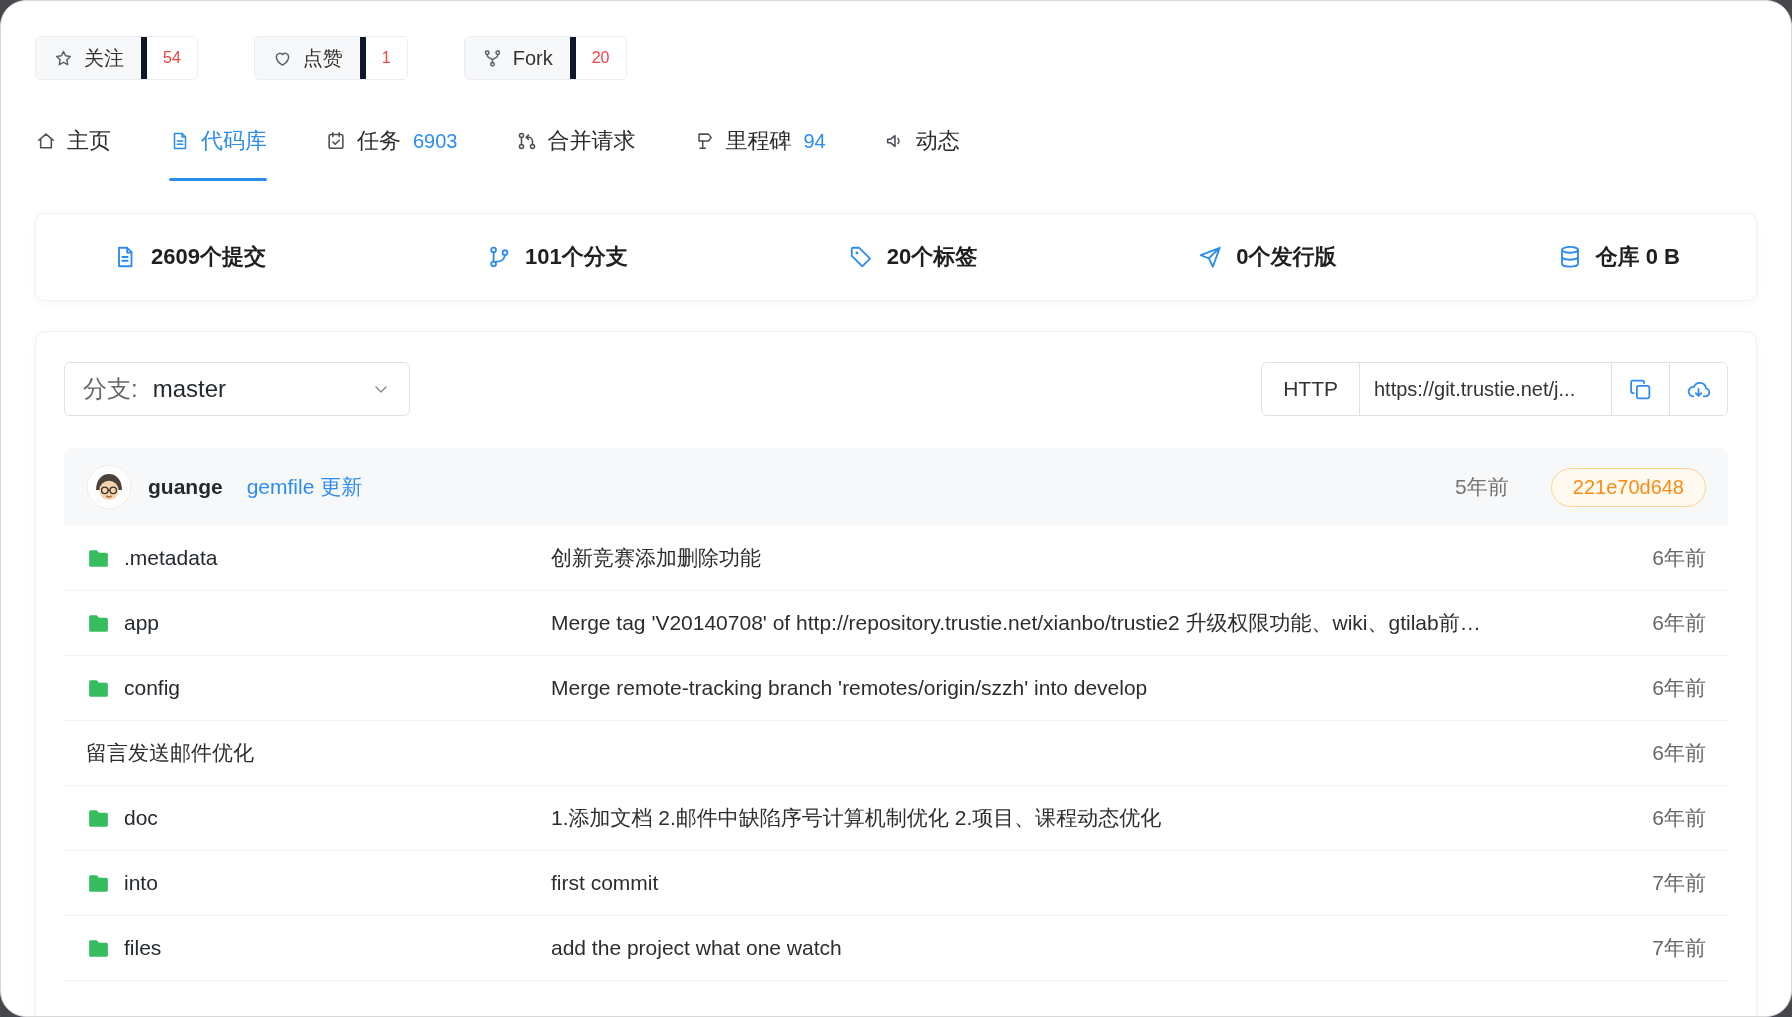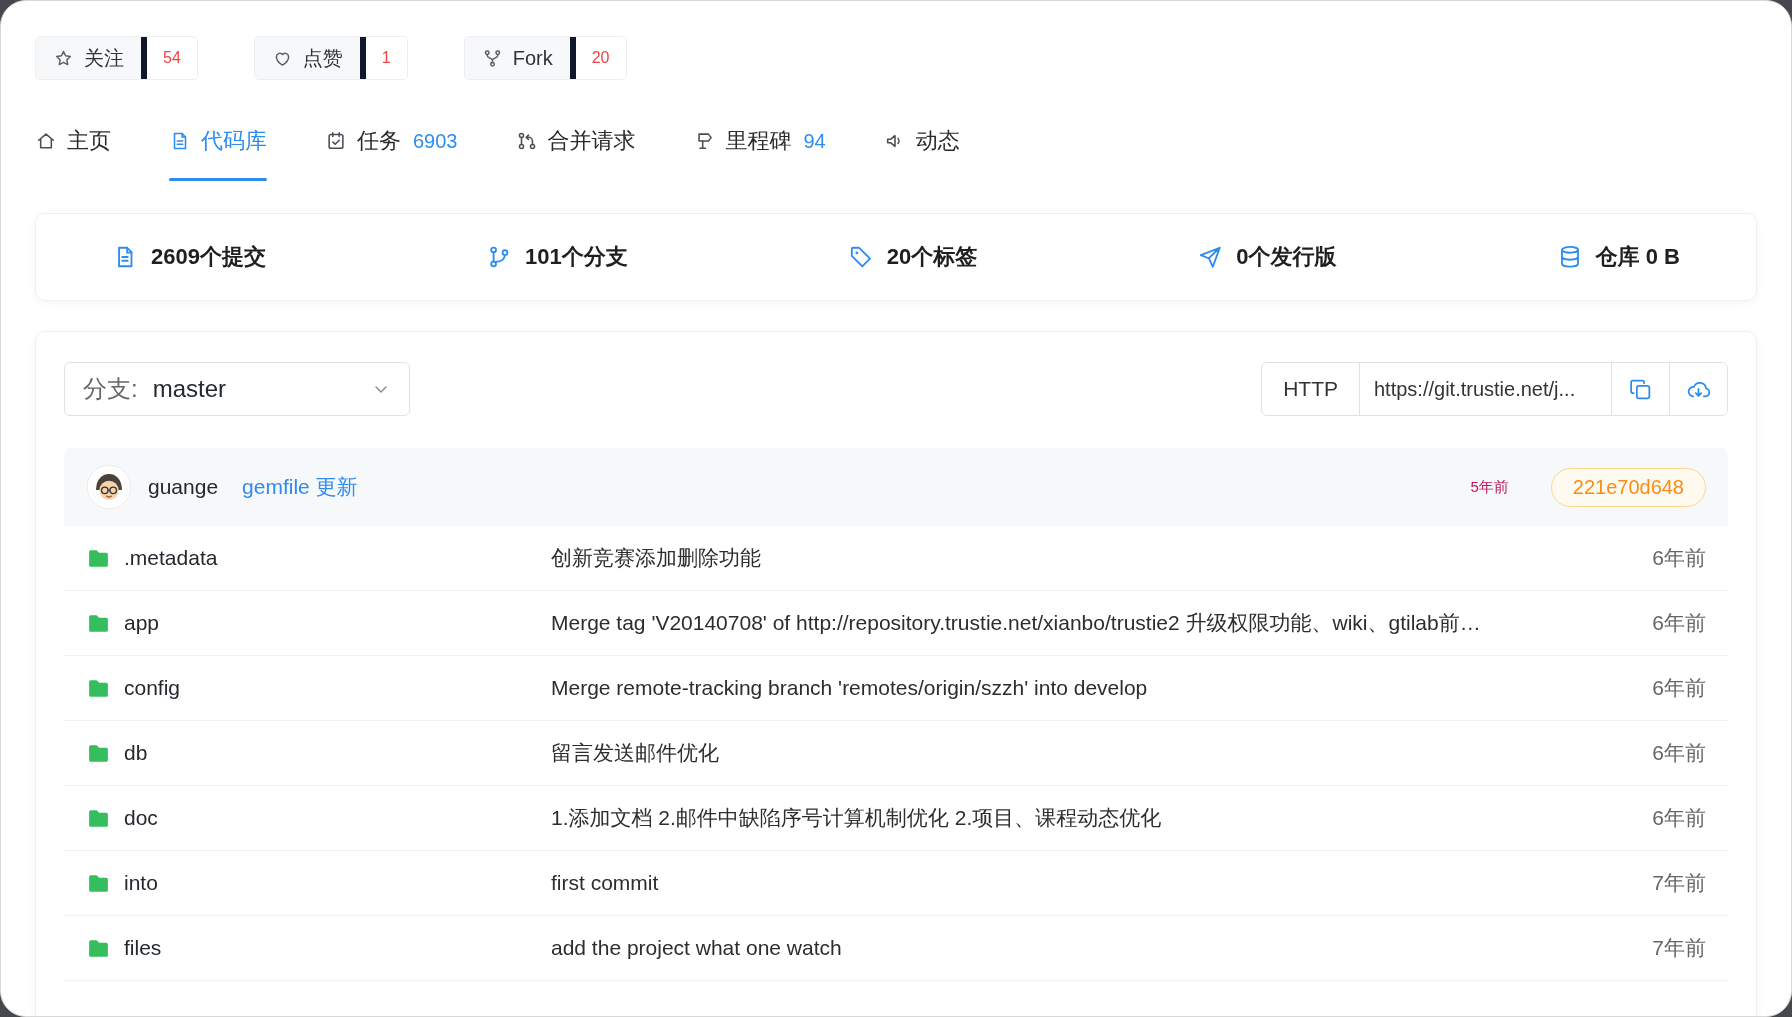--- a/index.html
+++ b/index.html
@@ -69,23 +69,23 @@
   .clone-url{width:252px;border:none;border-left:1px solid #dfe1e6;padding:0 14px;font-size:20px;color:#333;outline:none;font-family:inherit;background:#fff}
   .icon-btn{width:58px;display:flex;align-items:center;justify-content:center;border-left:1px solid #dfe1e6;color:var(--accent);cursor:pointer;background:#fff}
   .icon-btn svg{width:25px;height:25px}
   
   .commit-strip{
     margin:0 28px;background:#f7f8fa;border-radius:8px 8px 0 0;
     display:flex;align-items:center;gap:16px;height:78px;padding:0 22px;
   }
   .avatar{width:46px;height:46px;border-radius:50%;overflow:hidden;flex:none;cursor:pointer;background:#fff}
   .avatar svg{width:100%;height:100%;display:block}
-  .commit-author{font-size:21px;font-weight:400;color:#24292f;cursor:pointer}
+  .commit-author{font-size:21px;font-weight:700;color:#24292f;cursor:pointer}
   .commit-msg{font-size:21px;color:var(--accent);margin-left:8px;cursor:pointer}
-  .commit-time{margin-left:auto;color:#be185d;font-size:15px}
+  .commit-time{margin-left:auto;color:#737373;font-size:21px}
   .sha-badge{
     margin-left:26px;border:1px solid var(--sha-border);background:var(--sha-bg);
     color:var(--sha-text);font-size:20px;padding:7px 21px;border-radius:999px;cursor:pointer;
   }
   
   .files{margin:0 28px}
   .file-row{
     display:grid;grid-template-columns:465px 1fr auto;align-items:center;
     height:65px;border-bottom:1px solid #f0f2f5;padding:0 22px;cursor:pointer;background:#fff;
   }
@@ -305,26 +305,20 @@
           <svg viewBox="0 0 24 24">
               <path fill="currentColor" d="M3 5.5A1.5 1.5 0 0 1 4.5 4h5.1c.4 0 .78.16 1.06.44L12.6 6.4h6.9A1.5 1.5 0 0 1 21 7.9v10.6a1.5 1.5 0 0 1-1.5 1.5h-15A1.5 1.5 0 0 1 3 18.5z"></path>
             </svg>
           <span>config</span>
         </span>
         <span class="file-msg">Merge remote-tracking branch 'remotes/origin/szzh' into develop</span>
         <span class="file-time">6年前</span>
       </div>
 
       <div class="file-row">
-        <span class="file-name">
-          <svg viewBox="0 0 24 24">
-              <path fill="currentColor" d="M3 5.5A1.5 1.5 0 0 1 4.5 4h5.1c.4 0 .78.16 1.06.44L12.6 6.4h6.9A1.5 1.5 0 0 1 21 7.9v10.6a1.5 1.5 0 0 1-1.5 1.5h-15A1.5 1.5 0 0 1 3 18.5z"></path>
-            </svg>
-          <span>db</span>
-        </span>
         <span class="file-msg">留言发送邮件优化</span>
         <span class="file-time">6年前</span>
       </div>
 
       <div class="file-row">
         <span class="file-name">
           <svg viewBox="0 0 24 24">
               <path fill="currentColor" d="M3 5.5A1.5 1.5 0 0 1 4.5 4h5.1c.4 0 .78.16 1.06.44L12.6 6.4h6.9A1.5 1.5 0 0 1 21 7.9v10.6a1.5 1.5 0 0 1-1.5 1.5h-15A1.5 1.5 0 0 1 3 18.5z"></path>
             </svg>
           <span>doc</span>

